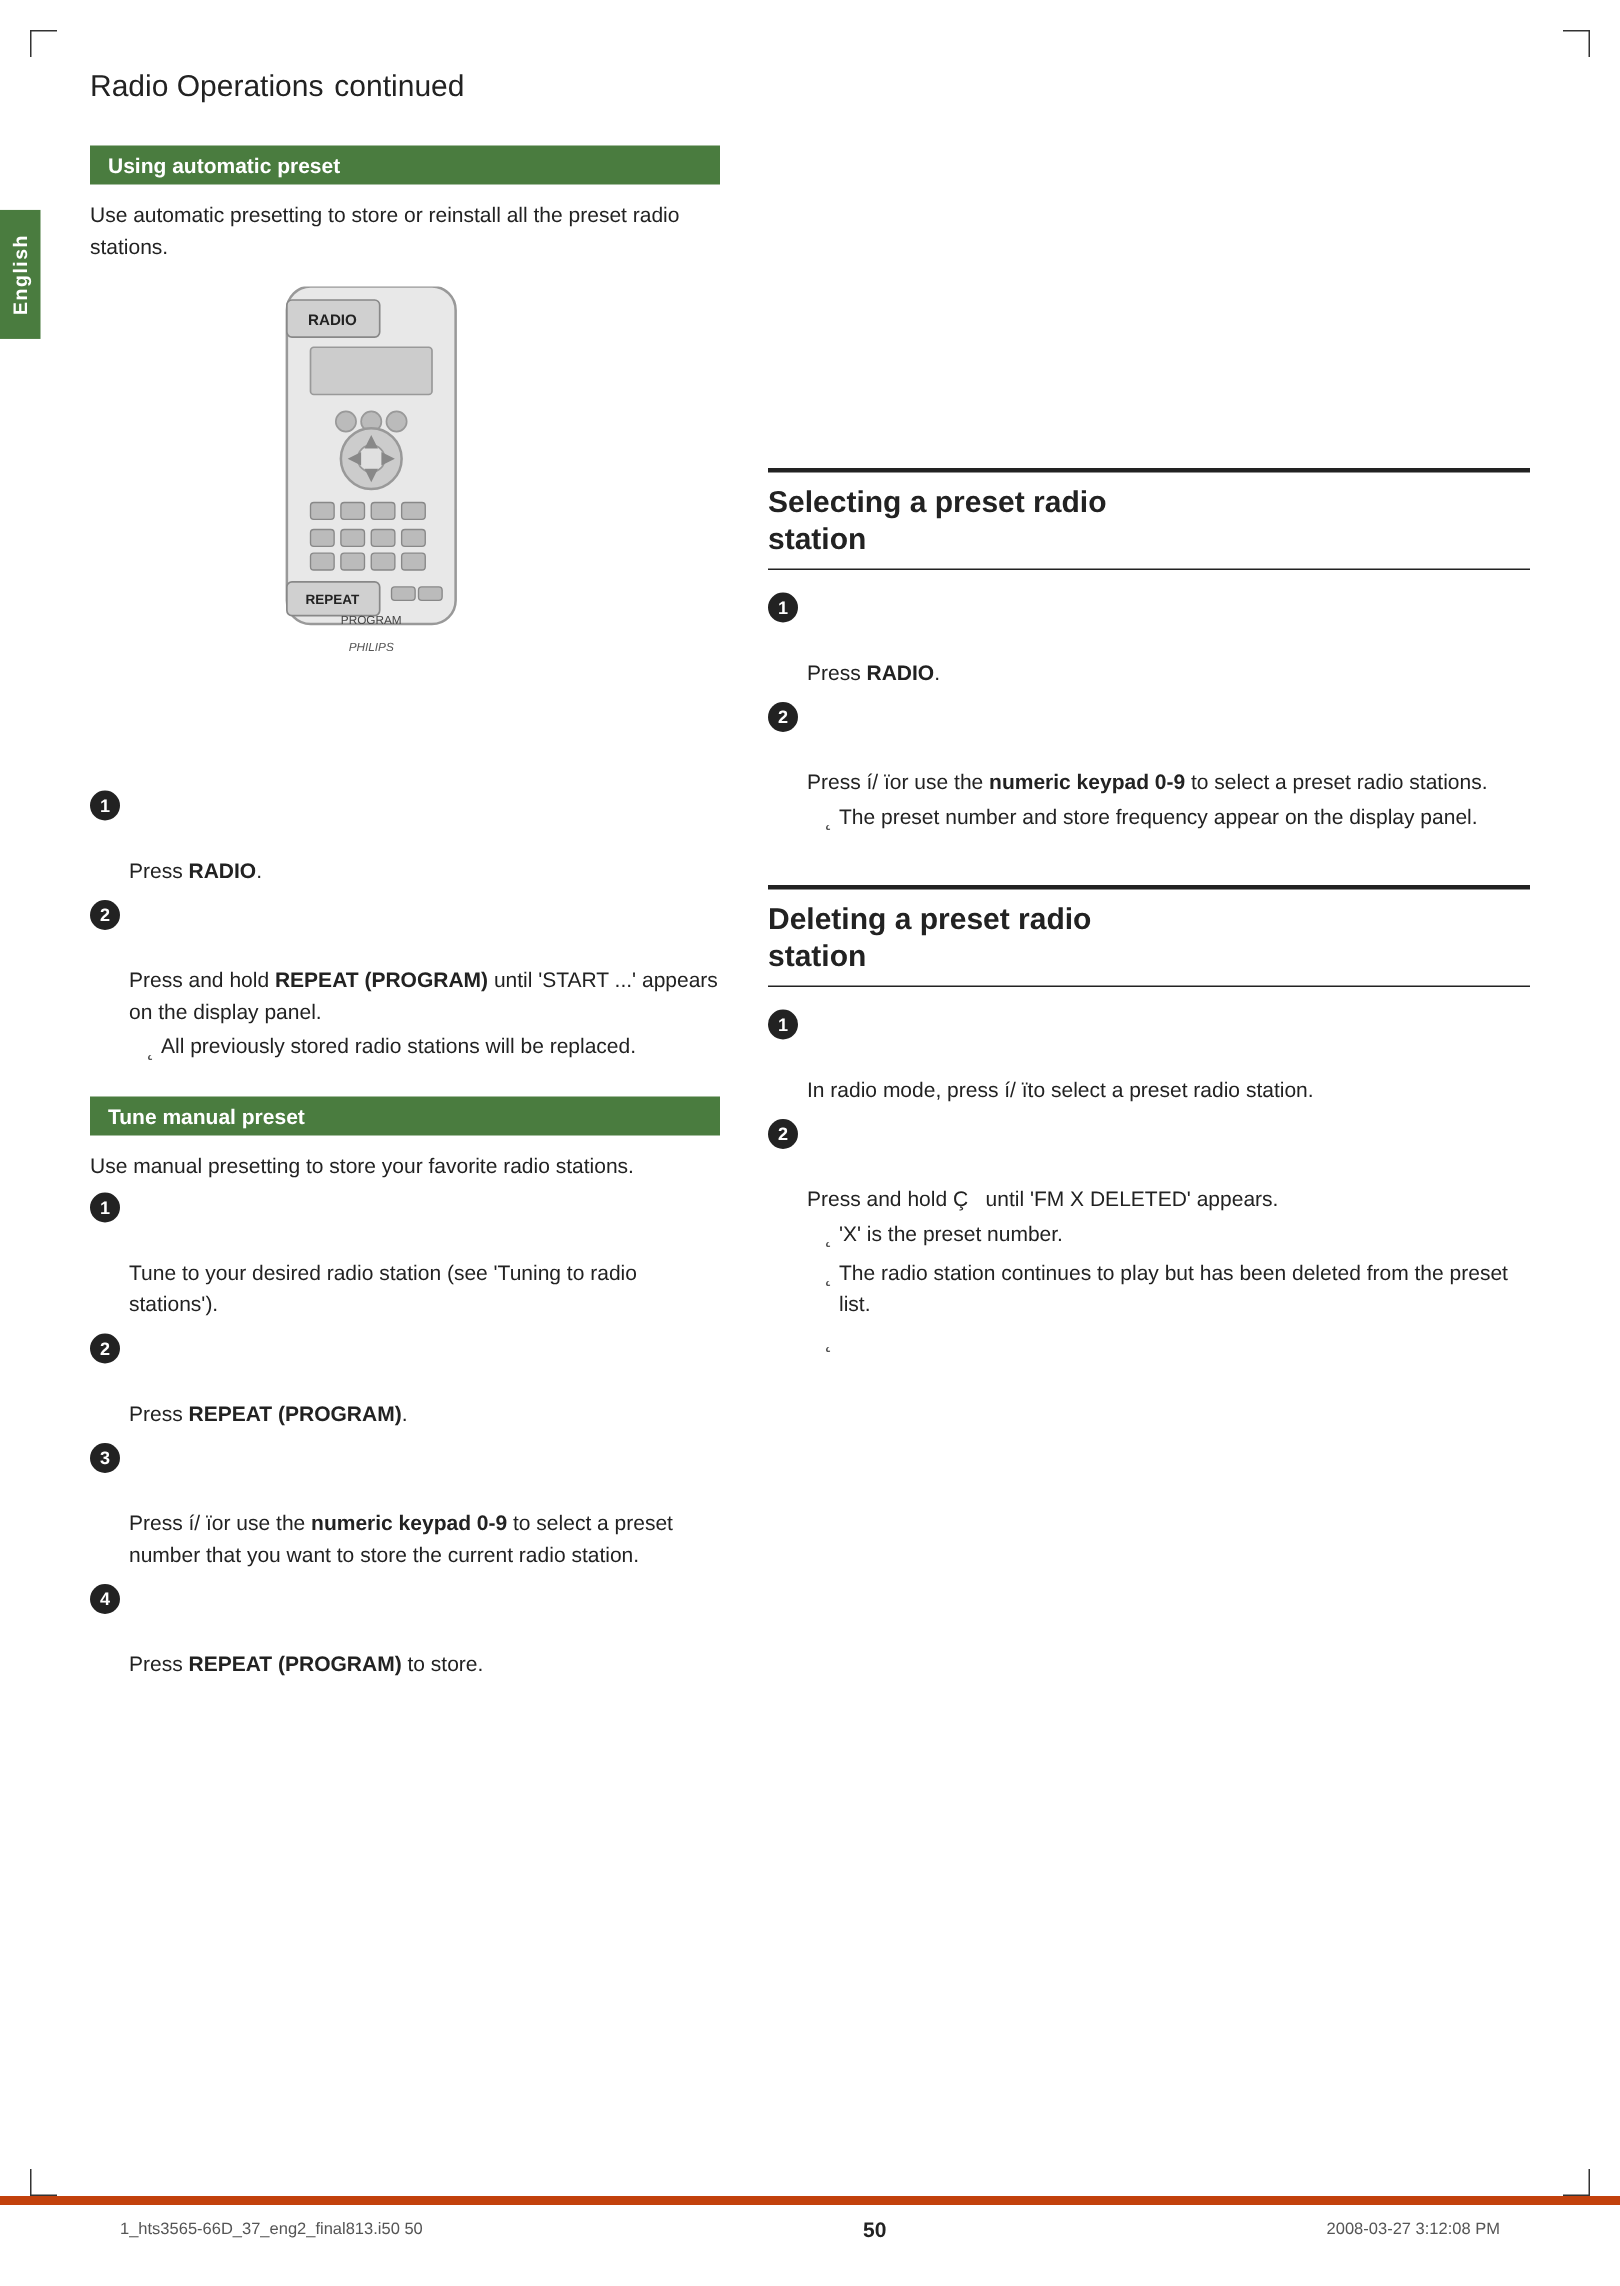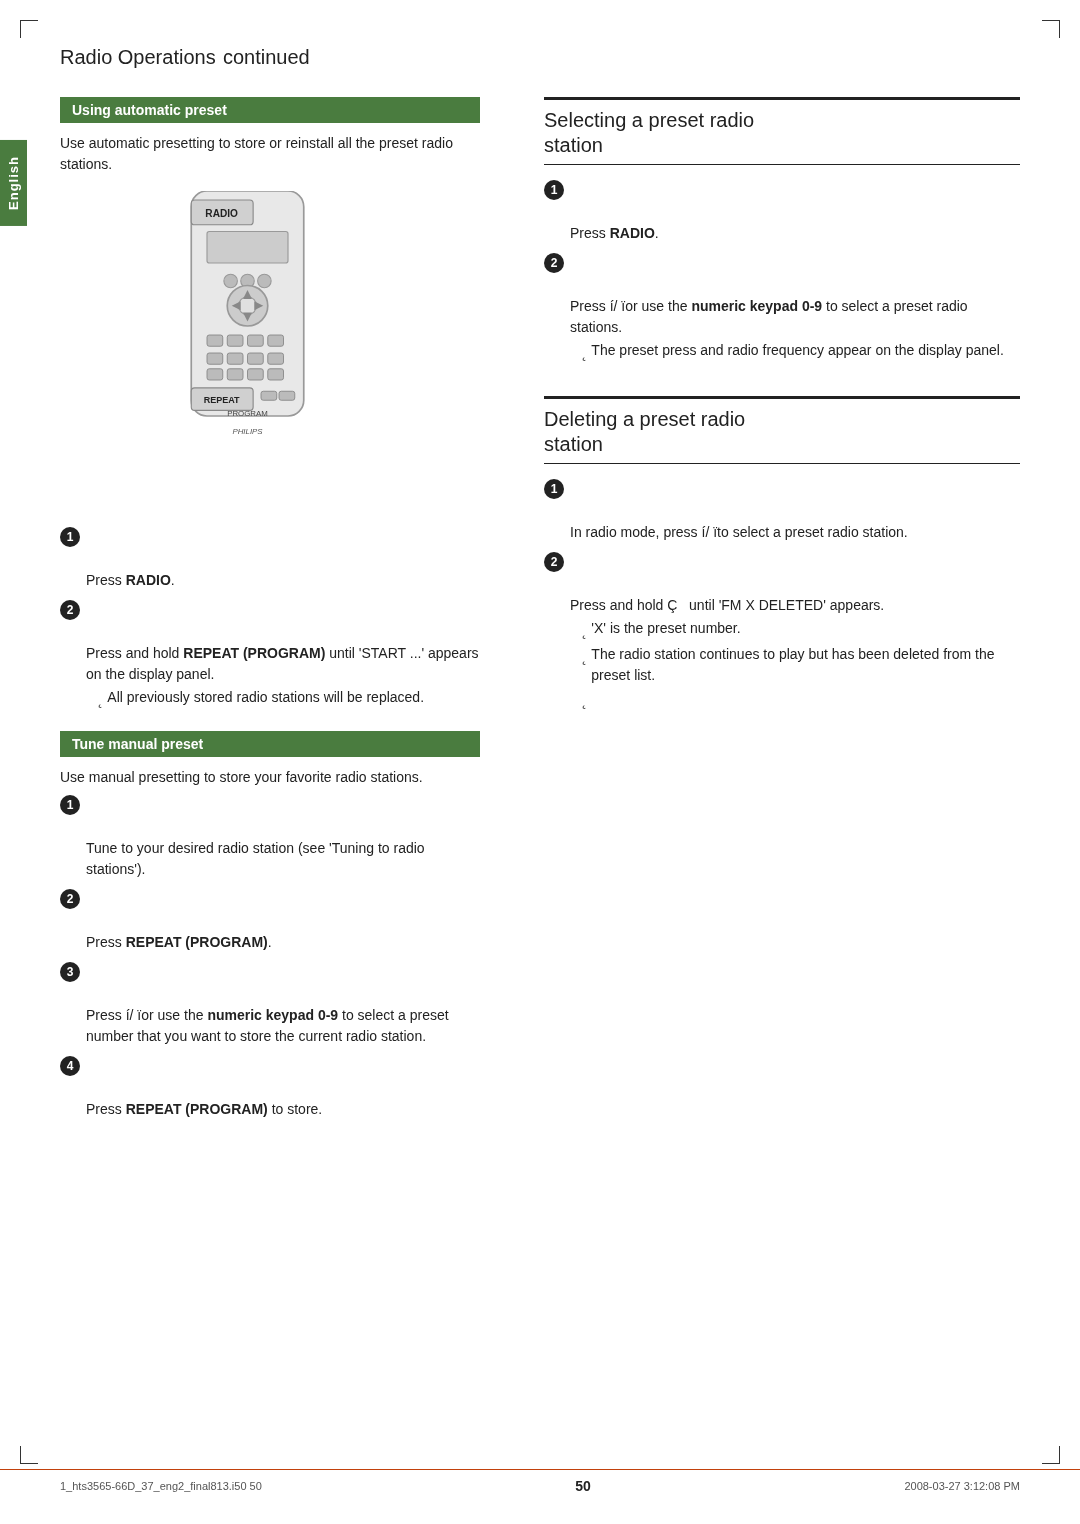--- a/index.html
+++ b/index.html
@@ -50,21 +50,22 @@
       font-weight: bold;
       color: #222;
       margin-bottom: 24px;
       padding-bottom: 2px;
     }
     .main-title span { font-weight: normal; font-size: 20px; }
 
     
     .two-col {
       display: flex;
-      gap: 64px;
+      gap: 32px;
+      align-items: center;
     }
     .col-left {
       width: 420px;
       flex-shrink: 0;
     }
     .col-right {
       flex: 1;
     }
 
     
@@ -79,21 +80,21 @@
 
     
     .h2-section {
       border-top: 3px solid #222;
       border-bottom: 1.5px solid #222;
       padding: 8px 0 6px 0;
       margin-bottom: 14px;
     }
     .h2-section h2 {
       font-size: 20px;
-      font-weight: normal;
+      font-weight: bold;
       color: #222;
       line-height: 1.25;
     }
 
     
     .step {
       display: flex;
       align-items: flex-start;
       margin-bottom: 8px;
       gap: 6px;
@@ -146,22 +147,22 @@
 
     
     .footer {
       position: absolute;
       bottom: 30px;
       left: 0;
       right: 0;
       display: flex;
       justify-content: space-between;
       align-items: center;
-      padding: 0 60px;
-      border-top: 1px solid #c2410c;
+      padding: 0 80px;
+      border-top: 6px solid #c2410c;
       padding-top: 8px;
     }
     .footer-left { font-size: 11px; color: #555; }
     .footer-center { font-size: 14px; font-weight: bold; color: #222; }
     .footer-right { font-size: 11px; color: #555; }
   </style>
 </head>
 <body>
 
 <div class="page">
@@ -292,21 +293,21 @@
         <div class="step-content">
           Press <span class="bold">RADIO</span>.
         </div>
       </div>
       <div class="step">
         <span class="step-num">2</span>
         <div class="step-content">
           Press í/ ïor use the <span class="bold">numeric keypad 0-9</span> to select a preset radio stations.
           <div class="sub-note">
             <span class="bullet-comma">˛</span>
-            <span>The preset press and radio frequency appear on the display panel.</span>
+            <span>The preset number and store frequency appear on the display panel.</span>
           </div>
         </div>
       </div>
 
       <div class="h2-section" style="margin-top:32px;">
         <h2>Deleting a preset radio<br>station</h2>
       </div>
 
       <div class="step">
         <span class="step-num">1</span>

